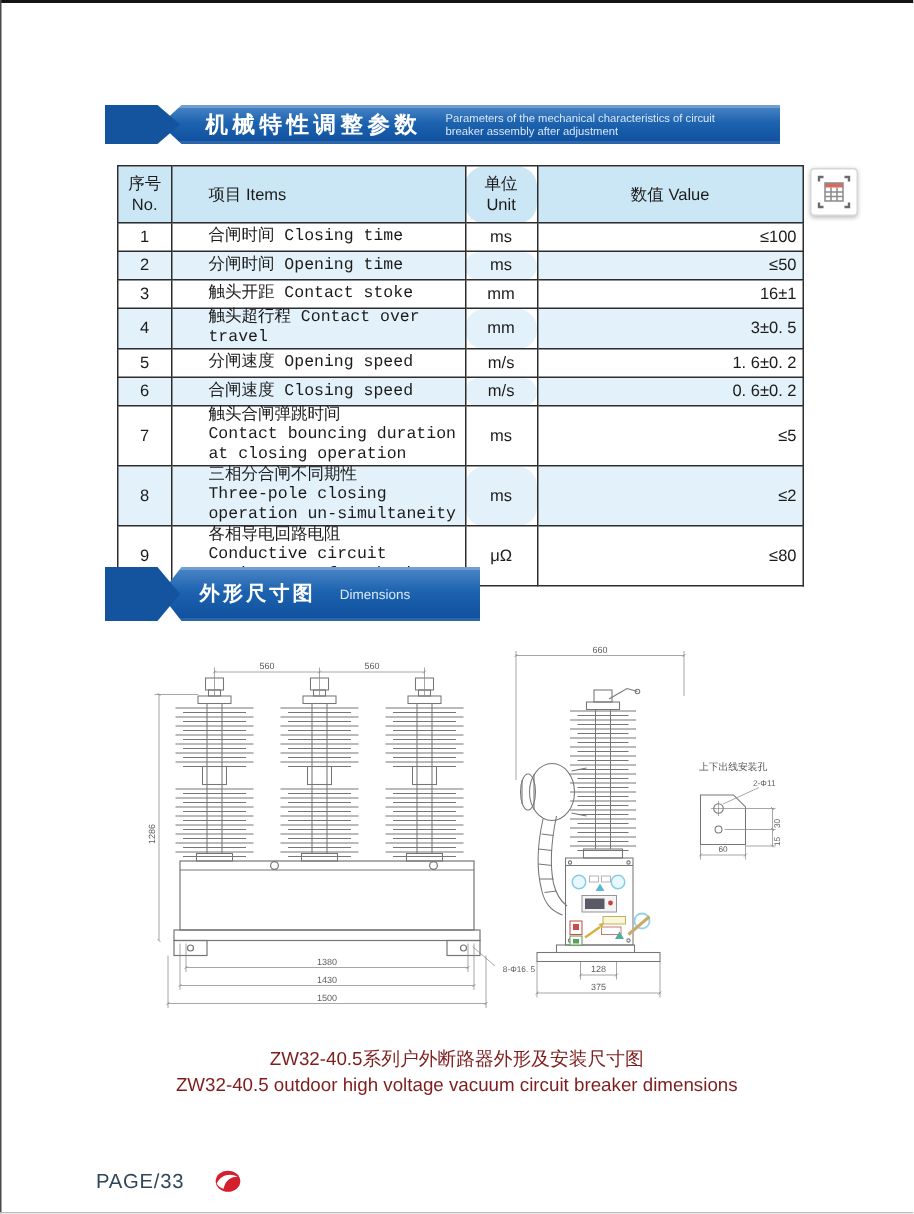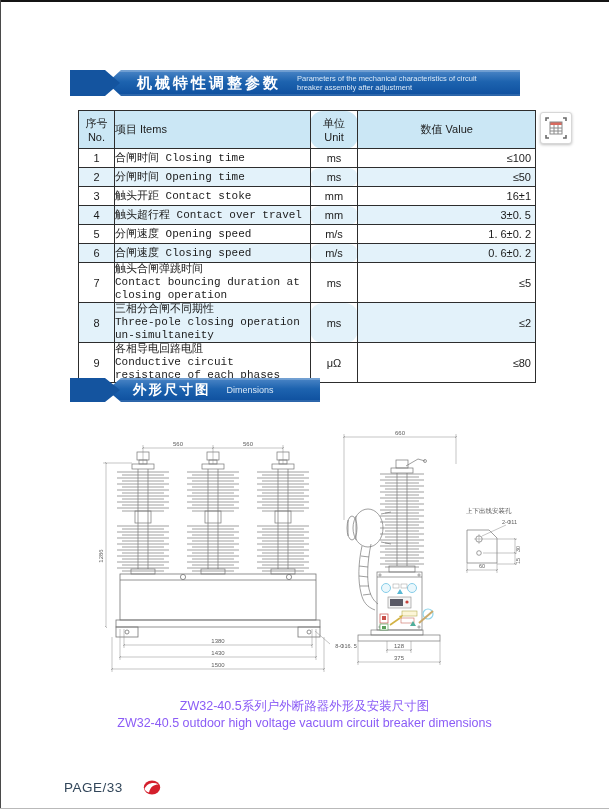--- a/index.html
+++ b/index.html
@@ -14,47 +14,47 @@
   .banner { position:absolute; height:26px; }
   .banner .blk { position:absolute; left:0; top:0; width:50px; height:100%;
     background:#14549f; clip-path:polygon(0 0,35px 0,50px 50%,35px 100%,0 100%); z-index:2; }
   .banner .bar { position:absolute; left:37px; right:0; top:0; height:100%;
     background:linear-gradient(180deg,#4d87c7 0%,#1d63af 45%,#0e4f9e 100%);
     clip-path:polygon(14px 0,100% 0,100% 100%,14px 100%,0 50%);
     box-shadow:inset 0 2px 0 rgba(255,255,255,.22), inset 0 -2px 0 rgba(255,255,255,.12);
     display:flex; align-items:center; }
   .banner .cn { color:#fff; font-weight:bold; font-size:15px; letter-spacing:3px; margin-left:30px; white-space:nowrap; }
   .banner .en { color:#d9e8f7; font-size:7.5px; line-height:9px; margin-left:16px; }
-  #banner2 { height:24px; }
+  #banner2 { height:36px; }
   #banner2 .cn { font-size:13.5px; letter-spacing:2px; margin-left:26px; }
   #banner2 .en { font-size:9px; }
 
   
   .ptable { position:absolute; left:78px; top:110px; width:458px; border-collapse:collapse;
     font-size:11px; color:#1b1b1b; }
   .ptable th,.ptable td { border:1px solid #2d2d2d; padding:0 4px; font-weight:normal; }
   .ptable thead tr { background:#cbe7f5; height:38px; }
   .ptable tbody tr:nth-child(even) { background:#e3f2fa; }
   .ptable .c-no { width:36px; text-align:center;margin-top:31px; }
-  .ptable .c-item { width:196px; text-align:left; padding-left:0; }
+  .ptable .c-item { width:196px; text-align:left; padding-left:24px; }
   .ptable .c-unit { width:48px; text-align:center;border-radius:13px; }
   .ptable .c-val { width:178px; text-align:right; }
   .ptable tr.r-s { height:19px; }
   .ptable tr.r-d { height:26px; }
   .ptable .stack div { line-height:14px; text-align:center; }
   .ptable .il { line-height:13px;font-family:Liberation Mono, monospace; }
 
   
   .tool-card { position:absolute; left:540px; top:112px; width:32px; height:32px;
     background:#fff; border:1px solid #d7d7d7; border-radius:3px;
     box-shadow:0 1px 3px rgba(0,0,0,.25); }
 
   
   .caption { position:absolute; left:0; top:698px; width:609px; text-align:center;
-    color:#8b5cf6; font-size:12.5px; line-height:17px; }
+    color:#7f1d1d; font-size:12.5px; line-height:17px; }
   .footer { position:absolute; left:64px; top:780px; display:flex; align-items:center; gap:20px; }
   .footer .txt { font-size:13.5px; color:#32465a; letter-spacing:.5px; }
 
   svg text { font-family:"Liberation Sans","DejaVu Sans",sans-serif; }
 </style>
 </head>
 <body>
 
 <div class="page">
   <div class="edge-top"></div>

